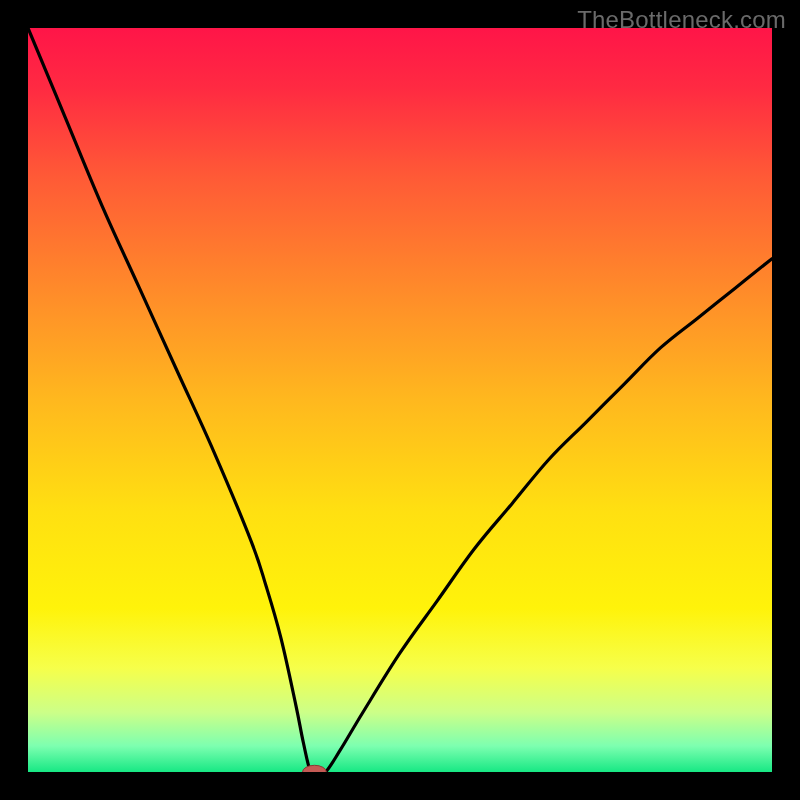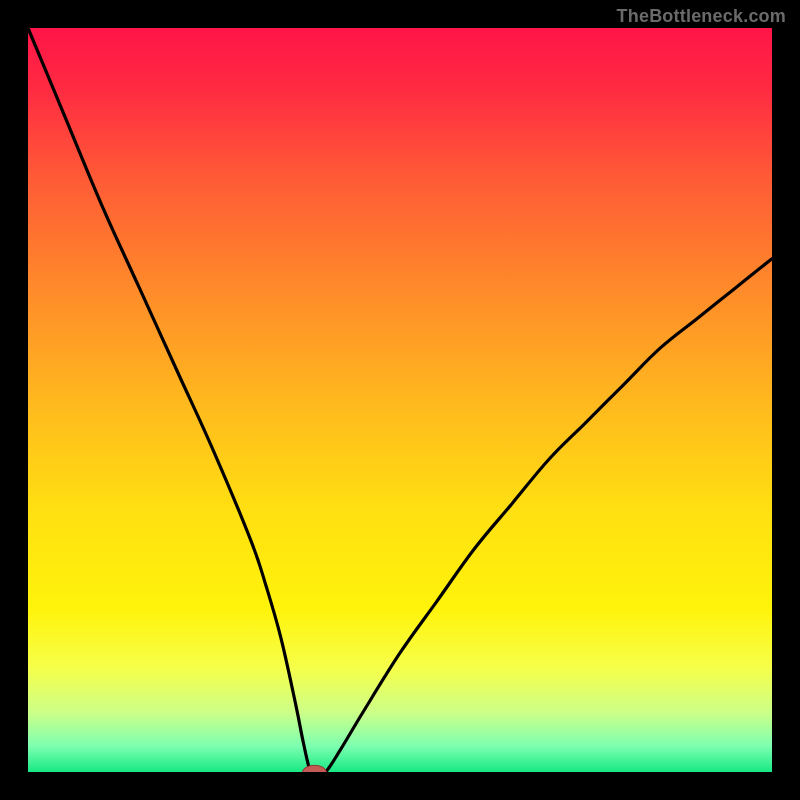--- a/index.html
+++ b/index.html
@@ -15,22 +15,22 @@
     position: relative;
     width: 800px;
     height: 800px;
     background: #000;
   }
   .watermark {
     position: absolute;
     top: 6px;
     right: 14px;
     color: #6a6a6a;
-    font-size: 18px;
-    font-weight: 700;
+    font-size: 24px;
+    font-weight: 400;
     letter-spacing: 0.2px;
     z-index: 10;
     user-select: none;
   }
   .plot-wrap {
     position: absolute;
     left: 28px;
     top: 28px;
     width: 744px;
     height: 744px;

